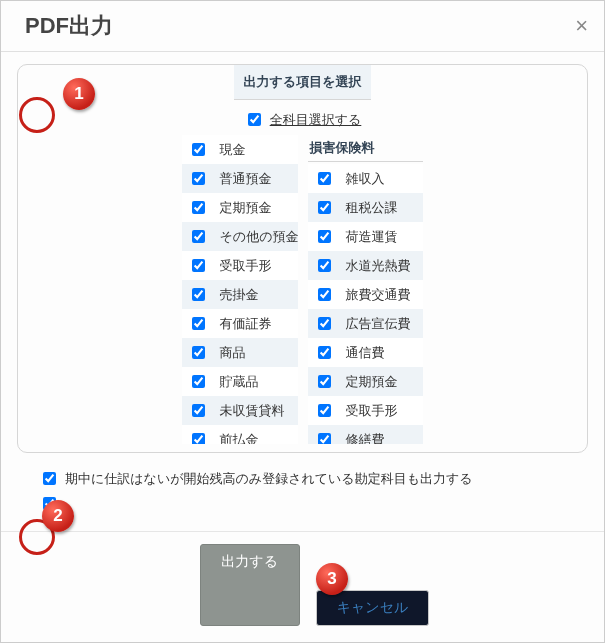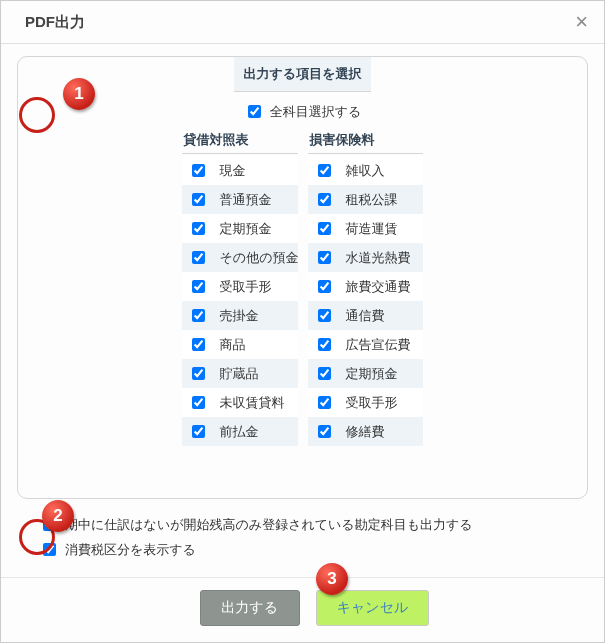--- a/index.html
+++ b/index.html
@@ -25,21 +25,21 @@
     flex-direction: column;
   }
   .modal-header {
     display: flex;
     align-items: center;
     justify-content: space-between;
     padding: 10px 16px 10px 24px;
     border-bottom: 1px solid #e0e0e0;
   }
   .modal-title {
-    font-size: 15px;
+    font-size: 22px;
     font-weight: bold;
     color: #444;
   }
   .close-x {
     font-size: 22px;
     color: #888;
     cursor: pointer;
     line-height: 1;
   }
   .modal-body {
@@ -67,20 +67,21 @@
     font-size: 13px;
   }
   .select-all-row {
     padding: 10px 8px 6px 8px;
   }
   .select-all-row label {
     display: flex;
     align-items: center;
     gap: 6px;
     cursor: pointer;
+    text-decoration: underline;
   }
   .columns {
     display: flex;
     gap: 10px;
     padding: 0 8px 8px 8px;
     flex: 1 1 auto;
     overflow: hidden;
   }
   .col {
     flex: 1 1 0;
@@ -144,23 +145,24 @@
     text-align: center;
     border: 1px solid #bbb;
   }
   .btn-primary {
     background: #8e9490;
     color: #fff;
     border-color: #7d837f;
     margin-left: 24px;
   }
   .btn-secondary {
-    background: #bef264;
+    background: #0f172a;
     color: #3a7fbf;
     border-color: #c8c8c8;
+    margin-top: 46px;
   }
 
   .callout {
     position: absolute;
     width: 32px;
     height: 32px;
     border-radius: 50%;
     background: radial-gradient(circle at 35% 30%, #ff6b5b, #c62018 70%);
     color: #fff;
     font-weight: bold;
@@ -200,21 +202,20 @@
       <div class="select-all-row">
         <label>
           <input type="checkbox" checked="" style="">
           <span>全科目選択する</span>
         </label>
       </div>
 
       <div class="columns">
 
         <div class="col">
-          <div class="col-title">貸借対照表</div>
           <div class="list" id="left-list">
               <div class="list-row">
                 <input type="checkbox" checked="" style="">
                 <span>現金</span>
               </div>
               <div class="list-row">
                 <input type="checkbox" checked="" style="">
                 <span>普通預金</span>
               </div>
               <div class="list-row">
@@ -225,20 +226,24 @@
                 <input type="checkbox" checked="" style="">
                 <span>その他の預金</span>
               </div>
               <div class="list-row">
                 <input type="checkbox" checked="" style="">
                 <span>受取手形</span>
               </div>
               <div class="list-row">
                 <input type="checkbox" checked="" style="">
                 <span>売掛金</span>
+              </div>
+              <div class="list-row">
+                <input type="checkbox" checked="" style="">
+                <span>有価証券</span>
               </div>
               <div class="list-row">
                 <input type="checkbox" checked="" style="">
                 <span>商品</span>
               </div>
               <div class="list-row">
                 <input type="checkbox" checked="" style="">
                 <span>貯蔵品</span>
               </div>
               <div class="list-row">
@@ -270,25 +275,25 @@
               <div class="list-row">
                 <input type="checkbox" checked="" style="">
                 <span>水道光熱費</span>
               </div>
               <div class="list-row">
                 <input type="checkbox" checked="" style="">
                 <span>旅費交通費</span>
               </div>
               <div class="list-row">
                 <input type="checkbox" checked="" style="">
+                <span>広告宣伝費</span>
+              </div>
+              <div class="list-row">
+                <input type="checkbox" checked="" style="">
                 <span>通信費</span>
-              </div>
-              <div class="list-row">
-                <input type="checkbox" checked="" style="">
-                <span>広告宣伝費</span>
               </div>
               <div class="list-row">
                 <input type="checkbox" checked="" style="">
                 <span>定期預金</span>
               </div>
               <div class="list-row">
                 <input type="checkbox" checked="" style="">
                 <span>受取手形</span>
               </div>
               <div class="list-row">
@@ -301,21 +306,20 @@
       </div>
     </div>
 
     <div class="extras">
       <label>
         <input type="checkbox" checked="" style="">
         <span>期中に仕訳はないが開始残高のみ登録されている勘定科目も出力する</span>
       </label>
       <label>
         <input type="checkbox" checked="" style="">
-        <span>消費税区分を表示する</span>
       </label>
     </div>
   </div>
 
   <div class="modal-footer">
     <div class="btn btn-primary">出力する</div>
     <div class="btn btn-secondary">キャンセル</div>
   </div>
 
 </div>

